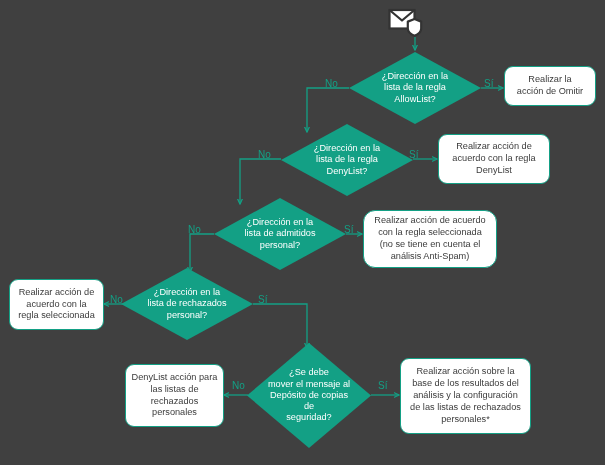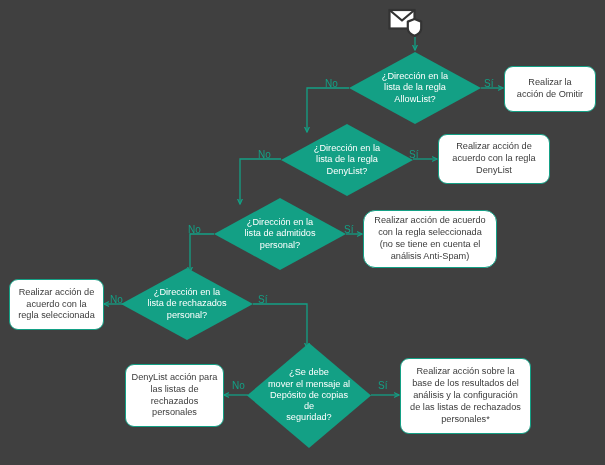--- a/index.html
+++ b/index.html
@@ -153,21 +153,21 @@
 personal?</span>
   </div>
 
   <div class="diamond" style="left:247px; top:343px; width:124px; height:105px;">
     <span class="dlabel">¿Se debe
 mover el mensaje al
 Depósito de copias de
 seguridad?</span>
   </div>
 
-  <div class="rbox" style="left:504px; top:66px; width:92px; height:46px;">
+  <div class="rbox" style="left:504px; top:66px; width:92px; height:40px;">
     <span class="blabel">Realizar la
 acción de Omitir</span>
   </div>
 
   <div class="rbox" style="left:438px; top:134px; width:112px; height:50px;">
     <span class="blabel">Realizar acción de
 acuerdo con la regla
 DenyList</span>
   </div>
 

